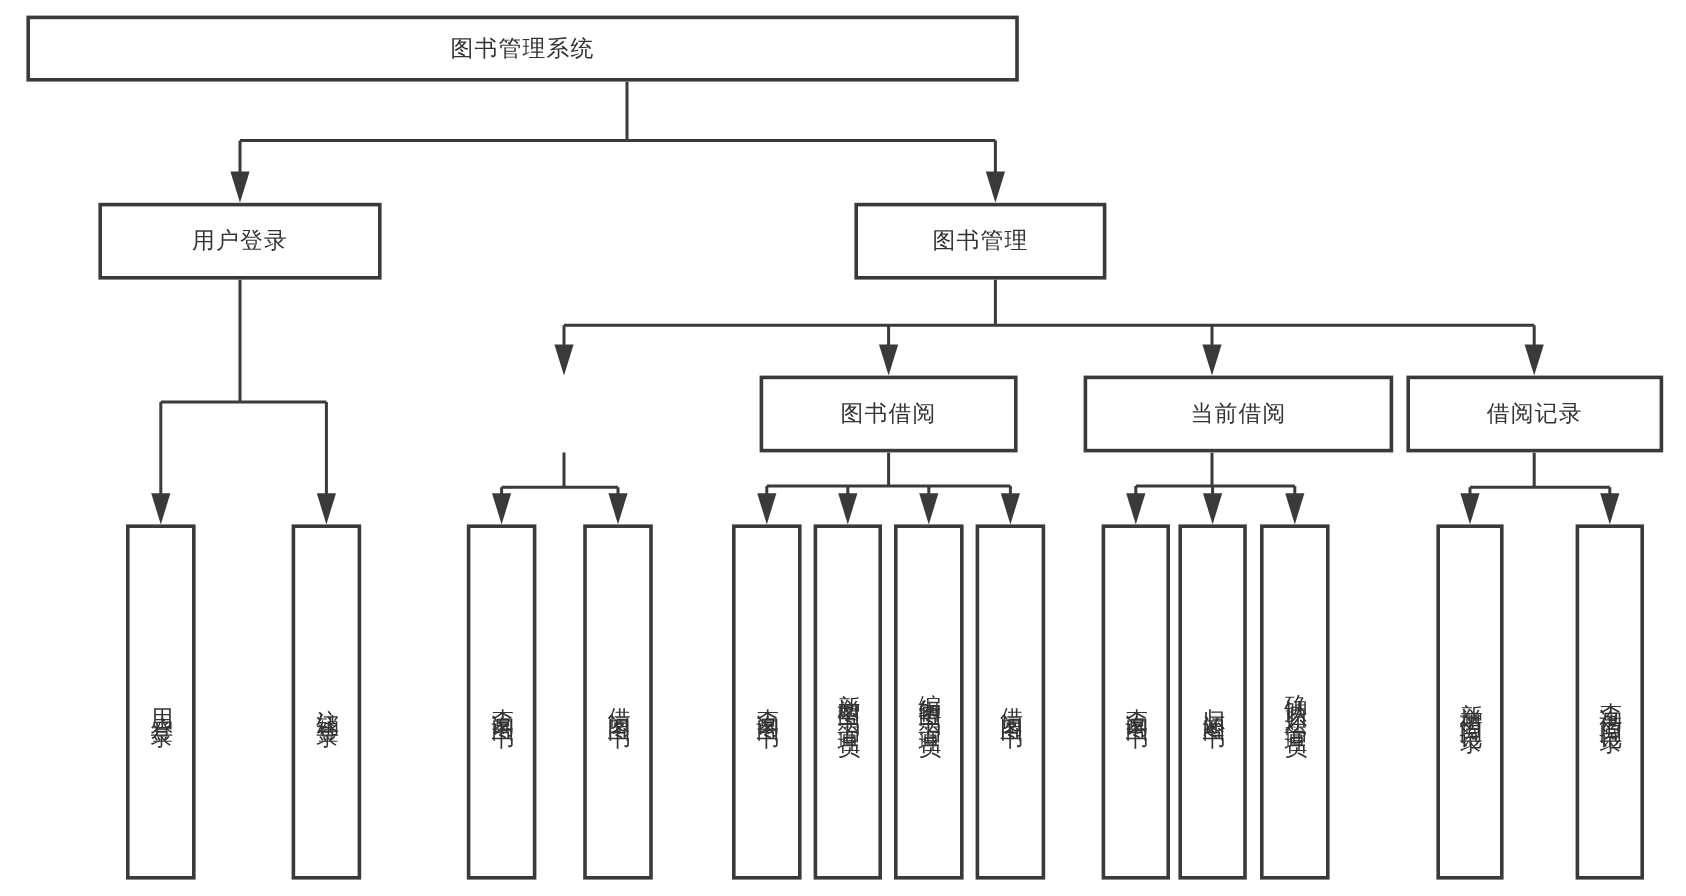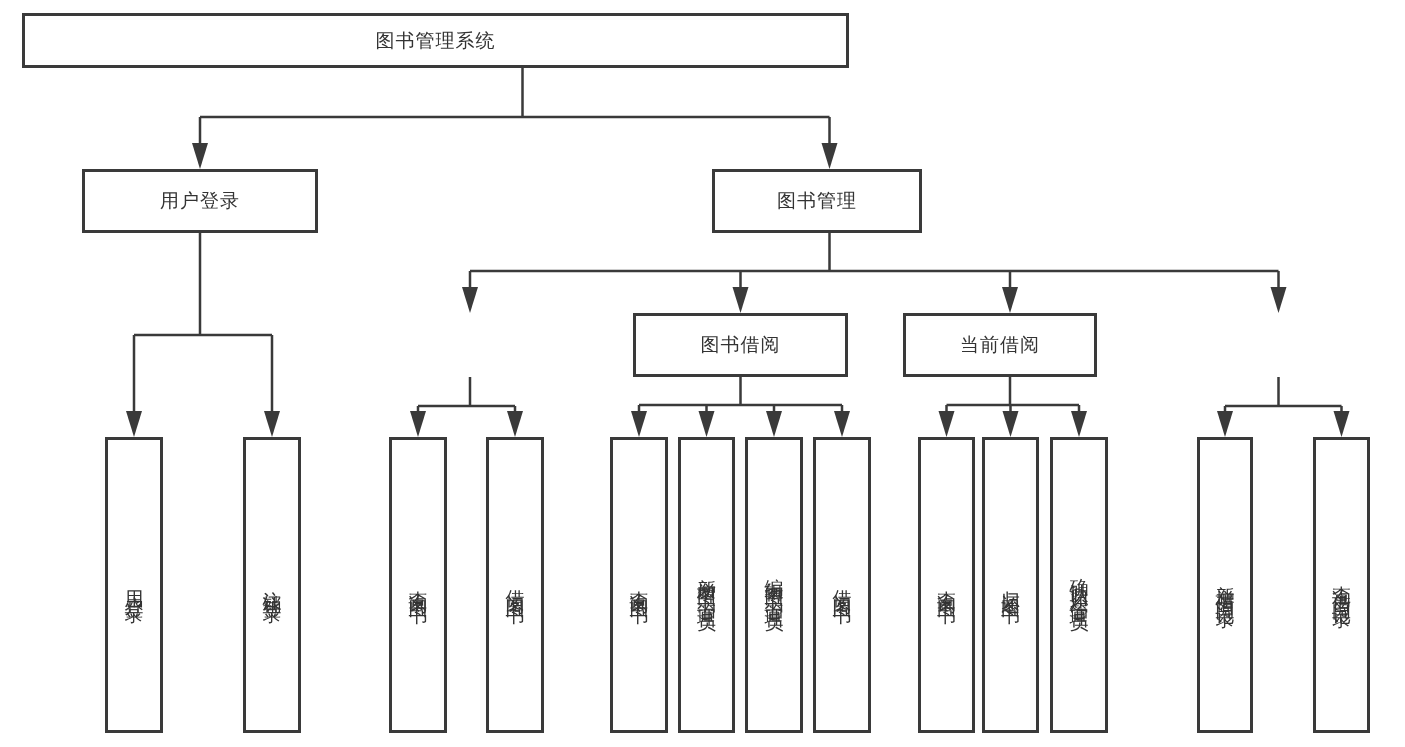--- a/index.html
+++ b/index.html
@@ -76,21 +76,22 @@
         <polygon points="1333.5,411 1349.5,411 1341.5,437"></polygon>
       </g>
   </svg>
 
   <div class="node" style="left:22px;top:13px;width:827px;height:55px;">图书管理系统</div>
 
   <div class="node" style="left:82px;top:169px;width:236px;height:64px;">用户登录</div>
   <div class="node" style="left:712px;top:169px;width:210px;height:64px;">图书管理</div>
 
   <div class="node" style="left:633px;top:313px;width:215px;height:64px;">图书借阅</div>
-  <div class="node" style="left:903px;top:313px;width:194px;height:64px;">当前借阅</div>
+  <div class="node" style="left:903px;top:313px;width:258px;height:64px;">当前借阅</div>
+  <div class="node" style="left:1172px;top:313px;width:214px;height:64px;">借阅记录</div>
 
   <div class="node leaf" style="left:105px;top:437px;width:58px;height:296px;">用户登录</div>
   <div class="node leaf" style="left:243px;top:437px;width:58px;height:296px;">注销登录</div>
 
   <div class="node leaf" style="left:389px;top:437px;width:58px;height:296px;">查询图书</div>
   <div class="node leaf" style="left:486px;top:437px;width:58px;height:296px;">借阅图书</div>
 
   <div class="node leaf" style="left:610px;top:437px;width:58px;height:296px;">查询图书</div>
   <div class="node leaf" style="left:678px;top:437px;width:57px;height:296px;">新增图书（管理员）</div>
   <div class="node leaf" style="left:745px;top:437px;width:58px;height:296px;">编辑图书（管理员）</div>

